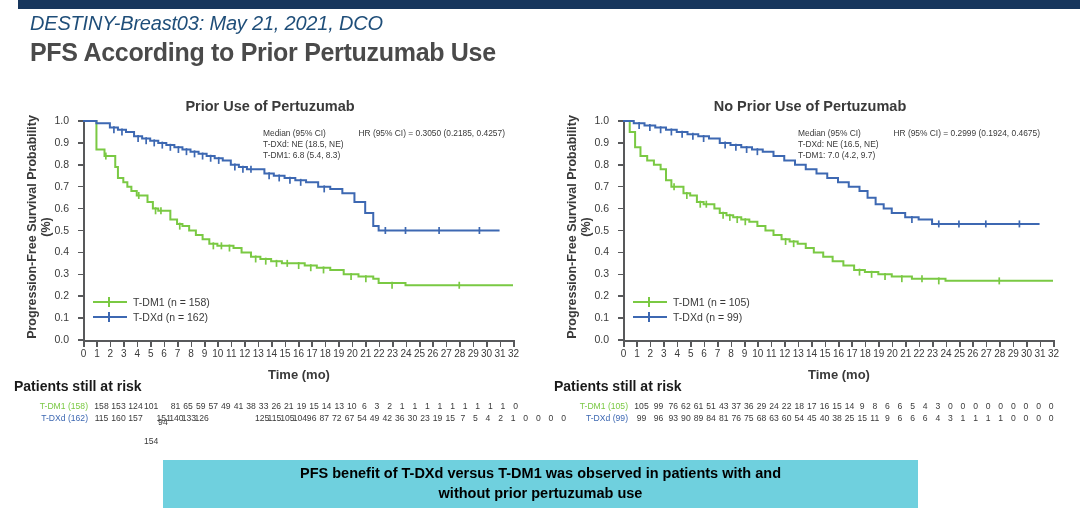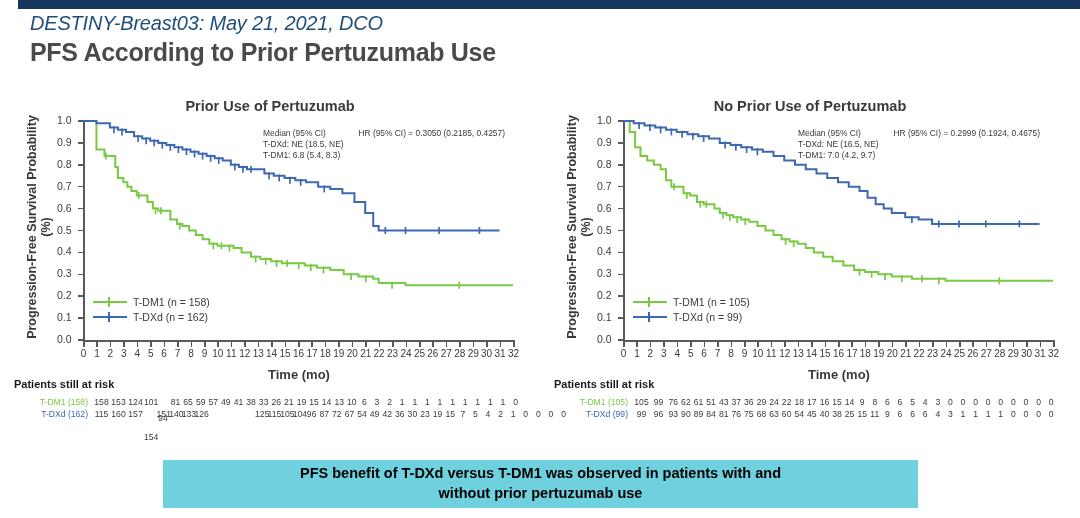--- a/index.html
+++ b/index.html
@@ -25,36 +25,36 @@
     font-size:14.5px;font-weight:bold;color:#3a3a3a;
   }
   .ylabel{
     position:absolute;left:-86px;top:118px;width:240px;text-align:center;
     transform:rotate(-90deg);font-size:12.5px;font-weight:bold;color:#3a3a3a;
   }
   .plotbox{position:absolute;left:78px;top:26px;width:430px;height:219px;}
   .axis-v{position:absolute;left:78px;top:26px;width:2px;height:221px;background:#58595b;}
   .axis-h{position:absolute;left:78px;top:245px;width:432px;height:2px;background:#58595b;}
   .ytick{position:absolute;width:5px;height:1.6px;background:#58595b;left:73px;}
-  .ytlabel{position:absolute;left:52px;width:26px;text-align:left;font-size:10.5px;color:#3a3a3a;}
+  .ytlabel{position:absolute;left:38px;width:26px;text-align:right;font-size:10.5px;color:#3a3a3a;}
   .xtick{position:absolute;top:247px;width:1.6px;height:5px;background:#58595b;}
   .xtlabel{position:absolute;top:253px;width:18px;text-align:center;font-size:10px;color:#3a3a3a;}
   .xlabel{
     position:absolute;left:78px;top:272px;width:432px;text-align:center;
     font-size:13px;font-weight:bold;color:#3a3a3a;
   }
   .statbox{position:absolute;font-size:8.4px;color:#3a3a3a;line-height:1.32;white-space:nowrap;}
   .statbox .row{display:block;}
   .legend{position:absolute;font-size:10.5px;color:#3a3a3a;}
   .legend .litem{display:flex;align-items:center;height:15px;}
   .legend .lline{position:relative;width:34px;height:12px;margin-right:6px;}
   .legend .lline i{position:absolute;left:0;top:5px;width:34px;height:2.2px;display:block;}
   .legend .lline u{position:absolute;left:15px;top:1px;width:2.2px;height:10px;display:block;}
   .risk{position:absolute;font-size:8.6px;color:#3a3a3a;}
-  .risk-head{font-weight:bold;font-size:11px;color:#1a1a1a;}
+  .risk-head{font-weight:bold;font-size:14px;color:#1a1a1a;}
   .risk-row{display:flex;align-items:center;height:12px;white-space:nowrap;}
   .risk-label{width:74px;text-align:right;padding-right:5px;font-size:8.6px;}
   .risk-n{display:inline-block;text-align:center;}
   .banner{
     position:absolute;left:163px;top:460px;width:755px;height:48px;background:#6fd0de;
     display:flex;flex-direction:column;align-items:center;justify-content:center;
     font-size:14.5px;font-weight:bold;color:#000;line-height:1.35;text-align:center;
   }
   svg.curves{position:absolute;left:0;top:0;overflow:visible;}
 </style>

